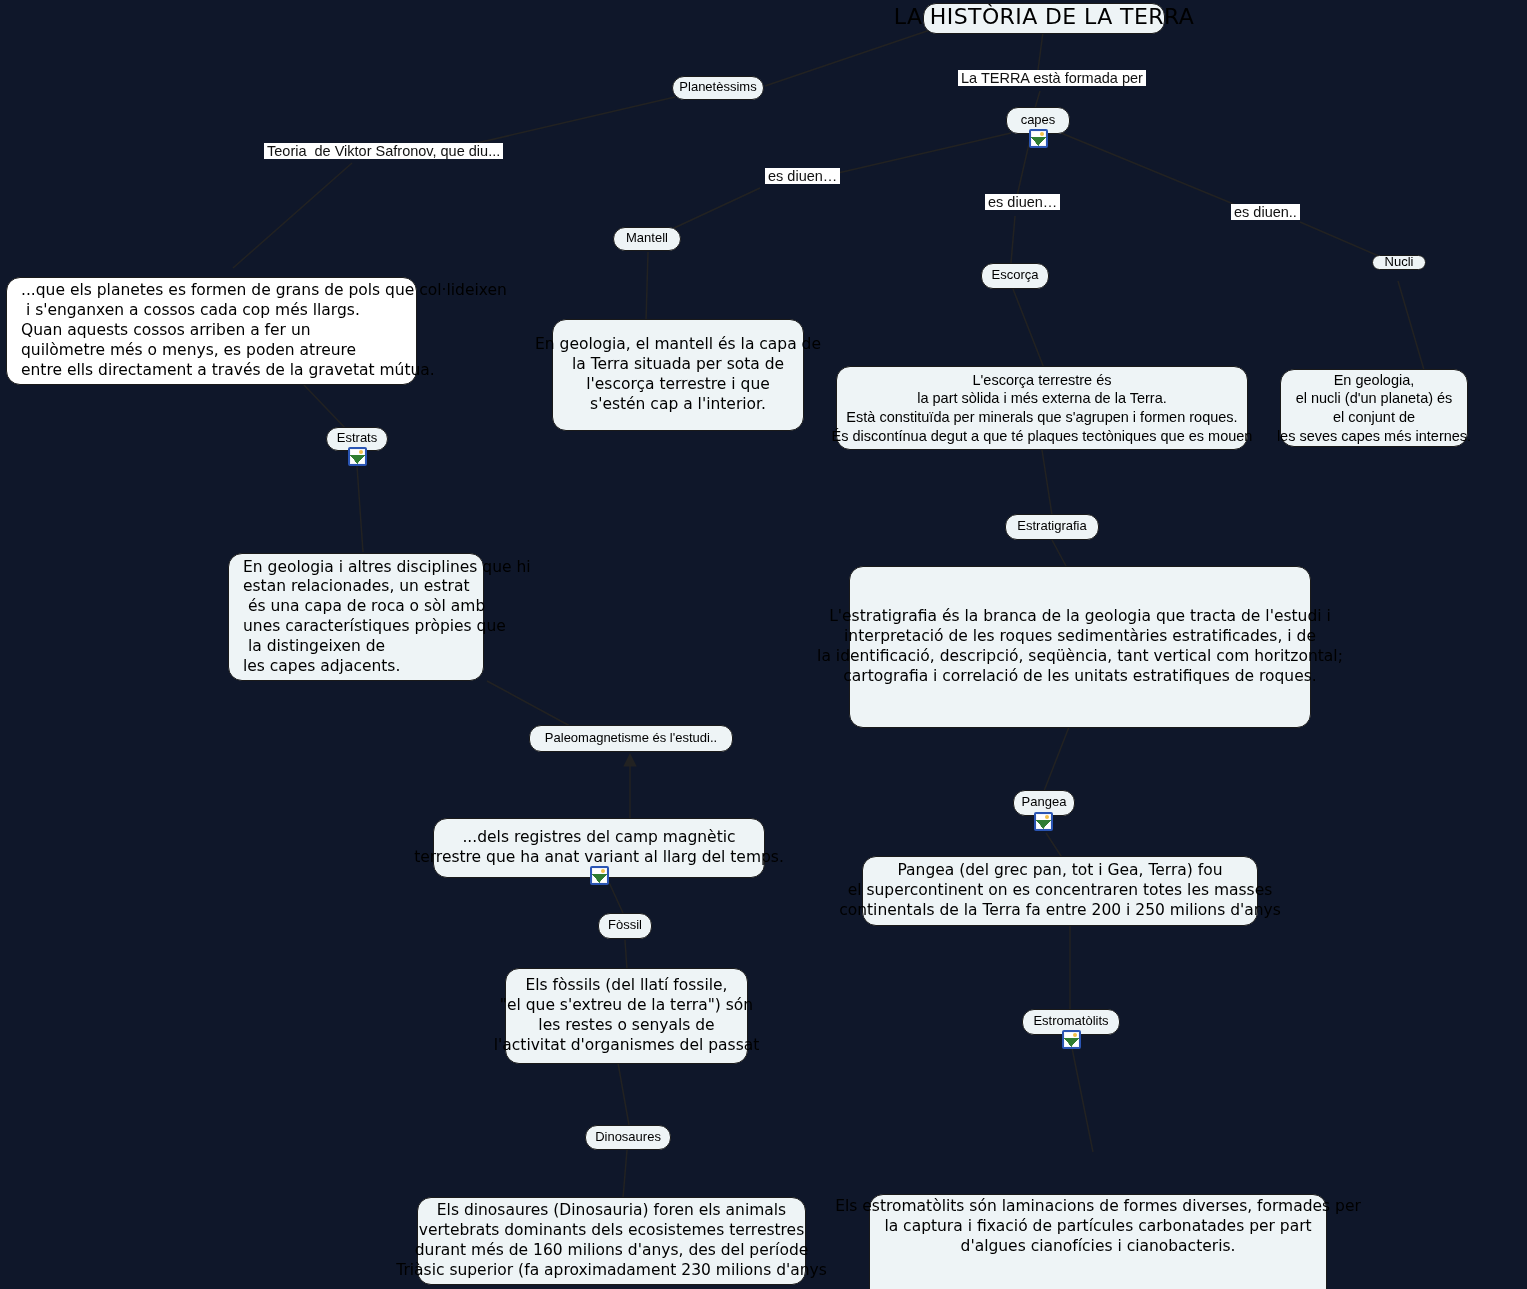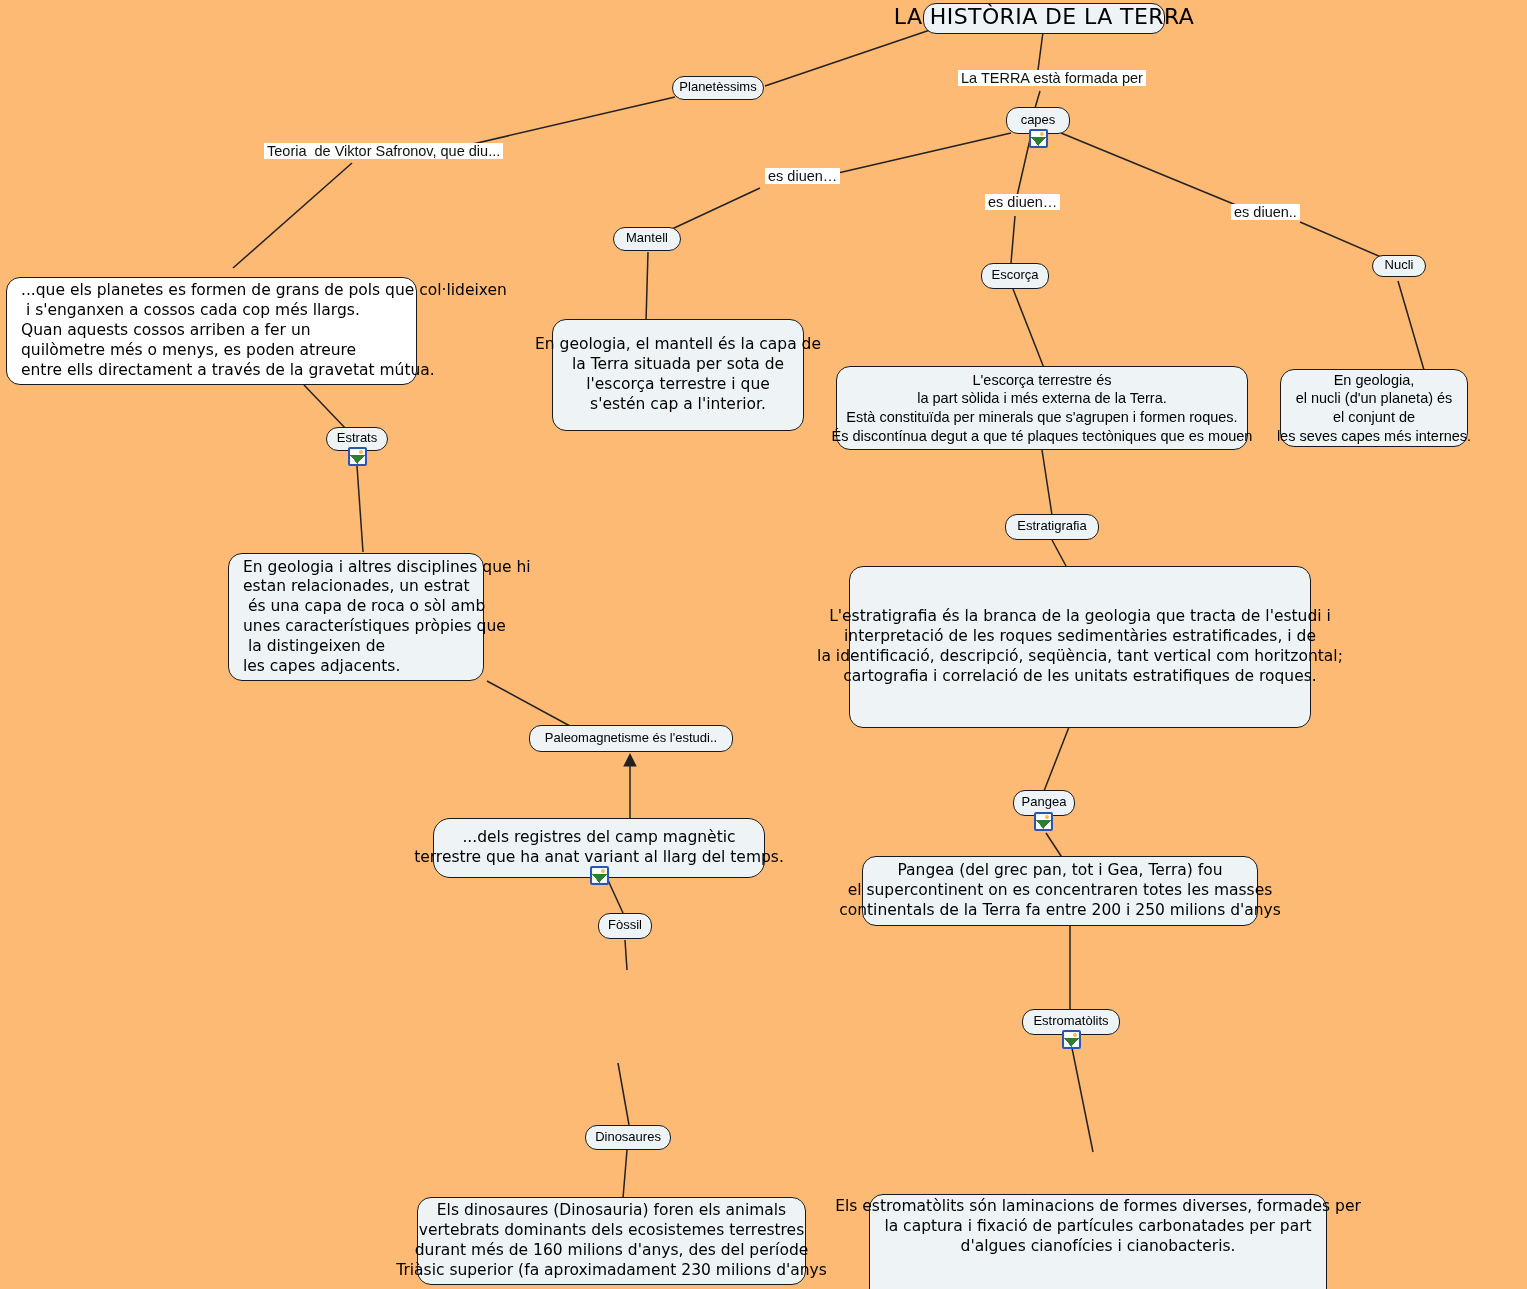--- a/index.html
+++ b/index.html
@@ -1,20 +1,20 @@
 <!DOCTYPE html>
 <html><head>
 <meta charset="utf-8">
 <style>
   html,body{margin:0;padding:0;background:#ffffff;}
   #canvas{
     position:relative;
     width:1527px;
     height:1289px;
-    background:#fdba74;
+    background:#0f172a;
     overflow:hidden;
     font-family:"DejaVu Sans", sans-serif;
   }
   #edges{position:absolute;left:0;top:0;width:1527px;height:1289px;}
 
   
   .node{
     position:absolute;
     box-sizing:border-box;
     border:1.4px solid #1a1a1a;
@@ -177,21 +177,21 @@
   <div class="linklabel" style="left:264px;top:143px;">Teoria  de Viktor Safronov, que diu...</div>
 
   <div class="node concept" style="left:613px;top:227px;width:68px;height:24px;">
     <span class="txt">Mantell</span>
   </div>
 
   <div class="node concept" style="left:981px;top:263px;width:68px;height:26px;">
     <span class="txt">Escorça</span>
   </div>
 
-  <div class="node concept" style="left:1372px;top:255px;width:54px;height:22px;">
+  <div class="node concept" style="left:1372px;top:255px;width:54px;height:15px;">
     <span class="txt">Nucli</span>
   </div>
 
   <div class="node desc plainbg" style="left:6px;top:277px;width:411px;height:108px;justify-content:flex-start;">
     <span class="txt" style="text-align:left;">...que els planetes es formen de grans de pols que col·lideixen
  i s'enganxen a cossos cada cop més llargs.
 Quan aquests cossos arriben a fer un
 quilòmetre més o menys, es poden atreure
 entre ells directament a través de la gravetat mútua.</span>
   </div>
@@ -243,21 +243,21 @@
     <span class="txt">L'estratigrafia és la branca de la geologia que tracta de l'estudi i
 interpretació de les roques sedimentàries estratificades, i de
 la identificació, descripció, seqüència, tant vertical com horitzontal;
 cartografia i correlació de les unitats estratifiques de roques.</span>
   </div>
 
   <div class="node concept" style="left:529px;top:725px;width:204px;height:27px;">
     <span class="txt">Paleomagnetisme és l'estudi..</span>
   </div>
 
-  <div class="node desc" style="left:433px;top:818px;width:332px;height:60px;border-radius:17px;">
+  <div class="node desc" style="left:433px;top:818px;width:332px;height:60px;">
     <span class="txt">...dels registres del camp magnètic
 terrestre que ha anat variant al llarg del temps.</span>
   </div>
   <div class="imgicon" style="left:590px;top:866px;">
     <span class="sky"></span>
       <span class="sun"></span>
       <span class="hill"></span>
   </div>
 
   <div class="node concept" style="left:1013px;top:790px;width:62px;height:26px;">
@@ -272,20 +272,26 @@
   <div class="node desc" style="left:862px;top:856px;width:396px;height:70px;">
     <span class="txt">Pangea (del grec pan, tot i Gea, Terra) fou
 el supercontinent on es concentraren totes les masses
 continentals de la Terra fa entre 200 i 250 milions d'anys</span>
   </div>
 
   <div class="node concept" style="left:598px;top:913px;width:54px;height:26px;">
     <span class="txt">Fòssil</span>
   </div>
 
+  <div class="node desc" style="left:505px;top:968px;width:243px;height:96px;">
+    <span class="txt">Els fòssils (del llatí fossile,
+"el que s'extreu de la terra") són
+les restes o senyals de
+l'activitat d'organismes del passat</span>
+  </div>
 
   <div class="node concept" style="left:1022px;top:1009px;width:98px;height:26px;">
     <span class="txt">Estromatòlits</span>
   </div>
   <div class="imgicon" style="left:1062px;top:1030px;">
     <span class="sky"></span>
       <span class="sun"></span>
       <span class="hill"></span>
   </div>
 

